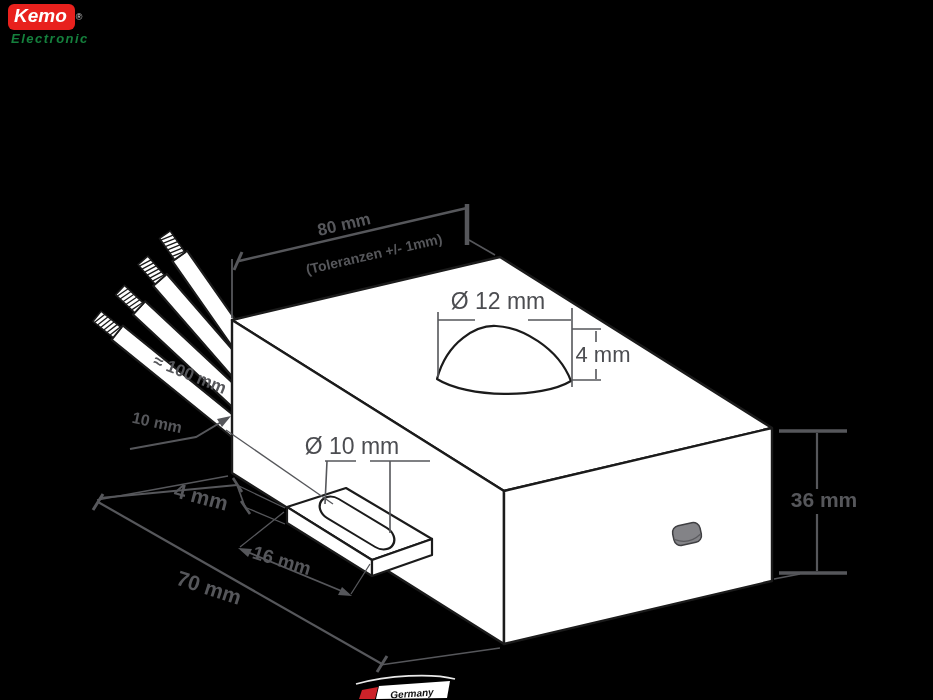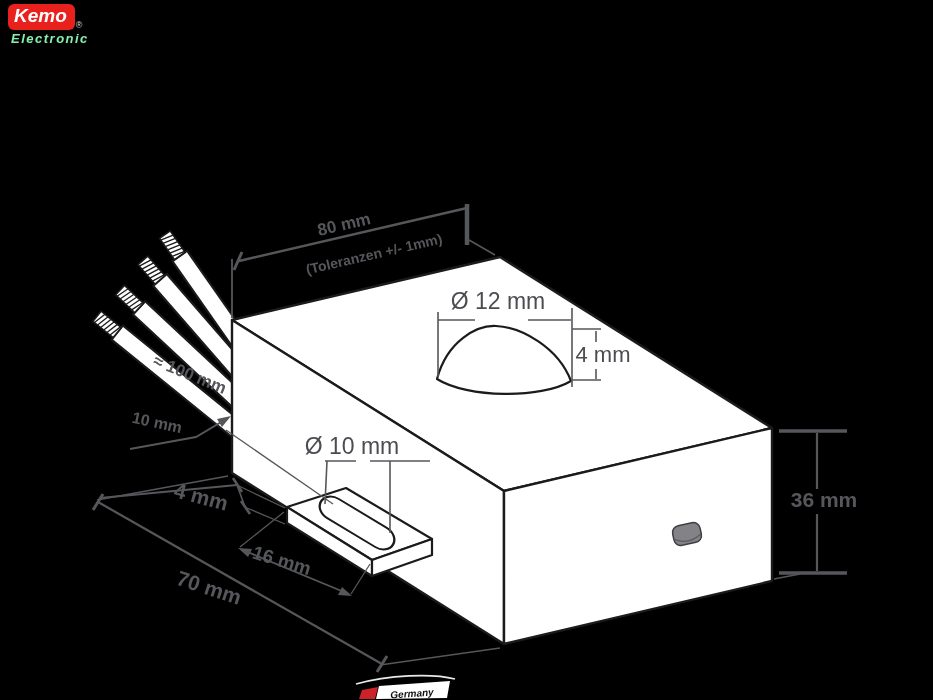--- a/index.html
+++ b/index.html
@@ -3,25 +3,25 @@
 <meta charset="utf-8">
 <style>
   :root{
     --background:#000000; --logo_red:#e8211d; --ink:#1b1b1b;
     --dim:#56575b; --dim2:#4c4d51; --knob_gray:#838387; --badge_red:#cc2229;
   }
   html,body{margin:0;padding:0;background:#000;}
   .stage{position:relative;width:933px;height:700px;background:var(--background);overflow:hidden;
          font-family:"Liberation Sans",sans-serif;}
   .logo{position:absolute;left:8px;top:4px;z-index:5;}
-  .logo-row{display:flex;align-items:flex-end;}
+  .logo-row{display:flex;align-items:center;}
   .logo-box{background:var(--logo_red);color:#fff;font:italic 800 19px "Liberation Sans",sans-serif;
             padding:1px 8px 3px 6px;border-radius:6px;line-height:22px;}
   .logo-reg{color:#d8d8d8;font-size:9px;margin-left:1px;line-height:9px;}
-  .logo-sub{color:#86efac;font:italic 700 13px "Liberation Sans",sans-serif;
+  .logo-sub{color:#15803d;font:italic 700 13px "Liberation Sans",sans-serif;
             letter-spacing:1.5px;margin:1px 16px 0 3px;}
   svg{position:absolute;left:0;top:0;}
   text{font-family:"Liberation Sans",sans-serif;}
   .dim-bold{fill:var(--dim);font-weight:700;}
   .dim-reg{fill:var(--dim2);font-weight:400;}
   .dimline{stroke:var(--dim);fill:none;}
   .dimfill{fill:var(--dim);stroke:none;}
   .ink-face{fill:#ffffff;stroke:var(--ink);stroke-width:2.4;stroke-linejoin:round;}
   .cable-body{fill:#ffffff;stroke:var(--ink);stroke-width:2.2;stroke-linejoin:round;}
   .strand{stroke:var(--ink);stroke-width:1.3;fill:none;}

